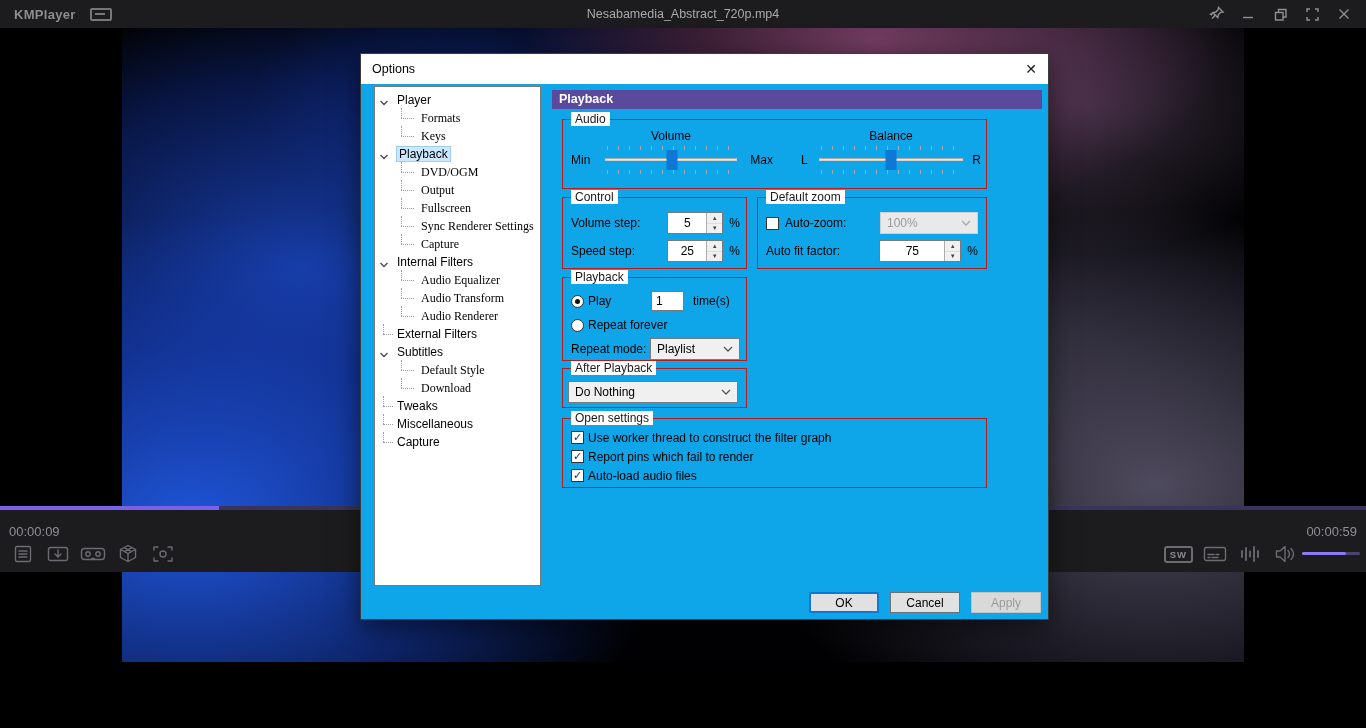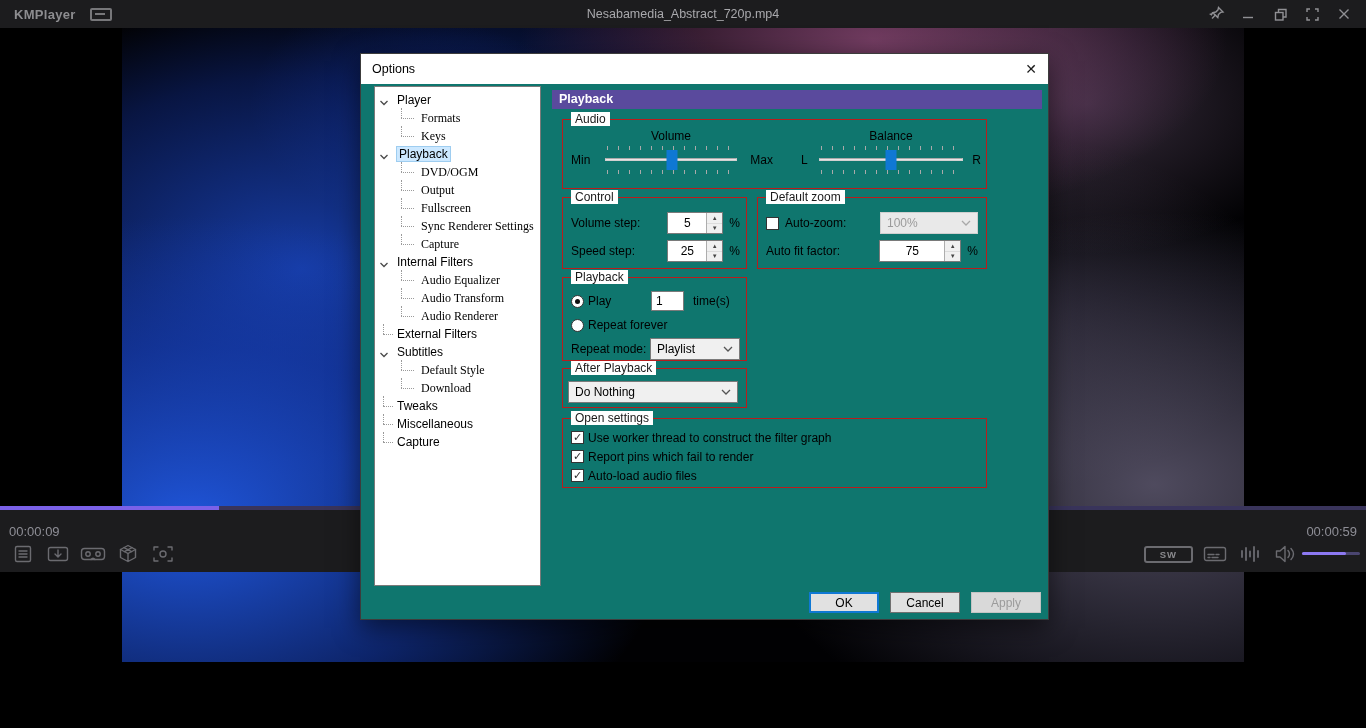--- a/index.html
+++ b/index.html
@@ -39,26 +39,26 @@
   .time.cur { left:9px; }
   .time.tot { right:9px; }
   .left-icons { position:absolute; left:10px; top:36px; display:flex; gap:9px; align-items:center; }
   .right-icons { position:absolute; right:68px; top:36px; display:flex; gap:9px; align-items:center; }
   .pb-icon { width:26px; height:24px; display:flex; align-items:center; justify-content:center; }
   .pb-icon svg { stroke:#6b6b70; fill:none; stroke-width:1.4; stroke-linejoin:round; stroke-linecap:round; }
   .transport { position:absolute; left:50%; top:24px; transform:translateX(-50%);
     display:flex; align-items:center; gap:24px; }
   .transport .pb-icon svg { stroke:#6f6f74; }
   .sw-badge { border:2px solid #6b6b70; border-radius:3px; color:#8a8a8e; font-size:9.5px; font-weight:bold;
-    letter-spacing:1px; padding:1px 14px; line-height:11px; }
+    letter-spacing:1px; padding:1px 4px; line-height:11px; }
   .vol-track { position:absolute; right:6px; top:46px; width:58px; height:3px; border-radius:2px; background:#4a4570; }
   .vol-fill { height:100%; border-radius:2px; background:#8d79f2; }
 
   
-  .dialog { position:absolute; left:360px; top:53px; width:689px; height:567px; background:#0f766e;
+  .dialog { position:absolute; left:360px; top:53px; width:689px; height:567px; background:#0ea5e9;
     border:1px solid #3c3c3c; box-shadow:0 8px 24px rgba(0,0,0,.5); z-index:40; font-size:12px; color:#000; }
   .dlg-titlebar { position:absolute; top:0; left:0; right:0; height:30px; background:#fff;
     display:flex; align-items:center; }
   .dlg-title { margin-left:11px; font-size:12.5px; color:#000; }
   .dlg-close { margin-left:auto; width:34px; height:28px; display:flex; align-items:center; justify-content:center;
     font-size:14px; color:#1a1a1a; cursor:default; }
 
   .tree-panel { position:absolute; left:13px; top:32px; width:167px; height:500px; background:#fff;
     border:1px solid #7a7a7a; overflow:hidden; padding-top:4px; }
   .tree-item { position:relative; height:18px; line-height:18px; font-size:12px; color:#000; white-space:nowrap; cursor:default; }

